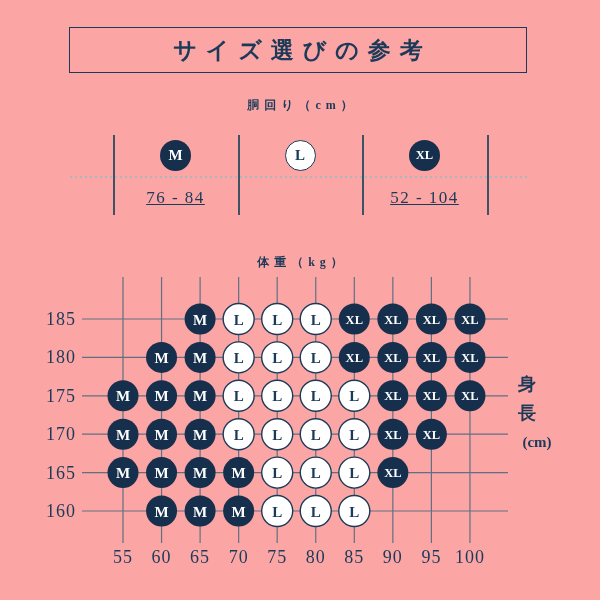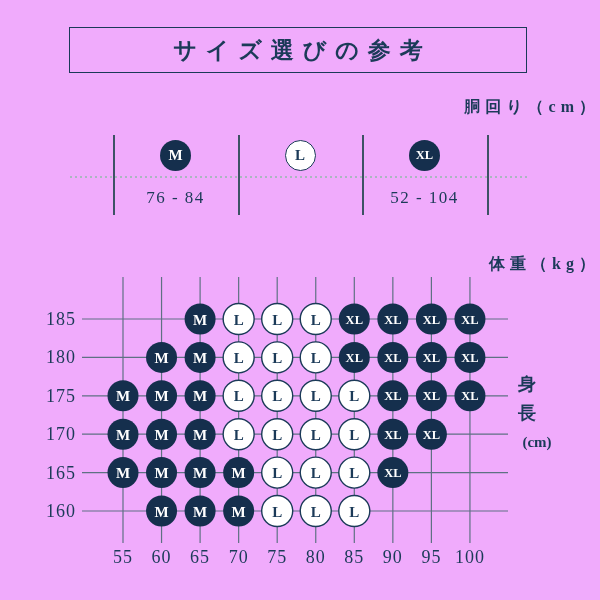--- a/index.html
+++ b/index.html
@@ -1,52 +1,52 @@
 <!DOCTYPE html>
 <html><head>
 <meta charset="utf-8">
 <style>
   html,body { margin:0; padding:0; background:#fff; }
   .page {
-    position:relative; width:600px; height:600px; background:#f0abfc;
+    position:relative; width:600px; height:600px; background:#fca5a5;
     font-family:"Liberation Serif","DejaVu Serif",serif; overflow:hidden;
     color:#1b3a58;
   }
   .title-box {
     position:absolute; left:69px; top:27px; width:458px; height:46px;
     border:1.5px solid #1b3a58; display:flex; align-items:center; justify-content:center;
     box-sizing:border-box;
   }
   .page-title {
     margin:0; font-size:23px; font-weight:700; letter-spacing:9px; text-indent:9px;
     color:#1b3a58; white-space:nowrap;
   }
   .section-heading {
-    position:absolute; left:0; width:600px; text-align:right;
-    font-size:16px; font-weight:600; letter-spacing:5px; text-indent:5px;
+    position:absolute; left:0; width:600px; text-align:center;
+    font-size:12px; font-weight:600; letter-spacing:5px; text-indent:5px;
     color:#1b3a58; white-space:nowrap;
   }
   .waist-heading { top:97px; }
   .weight-heading { top:254px; }
   #waist-diagram { position:absolute; left:0; top:0; width:600px; height:240px; }
   .vline { position:absolute; top:135px; height:80px; width:1.5px; background:#3d5265; }
   .dotline {
     position:absolute; top:176px; left:70px; width:460px; height:2px;
     background-image:repeating-linear-gradient(to right,#aab6c0 0 2px,transparent 2px 5px);
   }
   .size-circle {
     position:absolute; width:31px; height:31px; border-radius:50%;
     display:flex; align-items:center; justify-content:center;
     font-weight:600; box-sizing:border-box; line-height:1;
   }
   .size-circle.filled { background:#152f4d; color:#ffffff; }
   .size-circle.outline { background:#ffffff; border:1.5px solid #1b3a58; color:#1b3a58; }
   .range {
     position:absolute; width:120px; text-align:center; font-size:17px;
-    letter-spacing:1.5px; color:#1b3a58; white-space:nowrap;
+    letter-spacing:1.5px; color:#1b3a58; white-space:nowrap;text-decoration:underline;
   }
   #height-weight-chart { position:absolute; left:0; top:0; width:600px; height:600px; }
 </style>
 </head>
 <body>
 
 <div class="page">
 
   <div class="title-box">
     <h1 class="page-title">サイズ選びの参考</h1>

